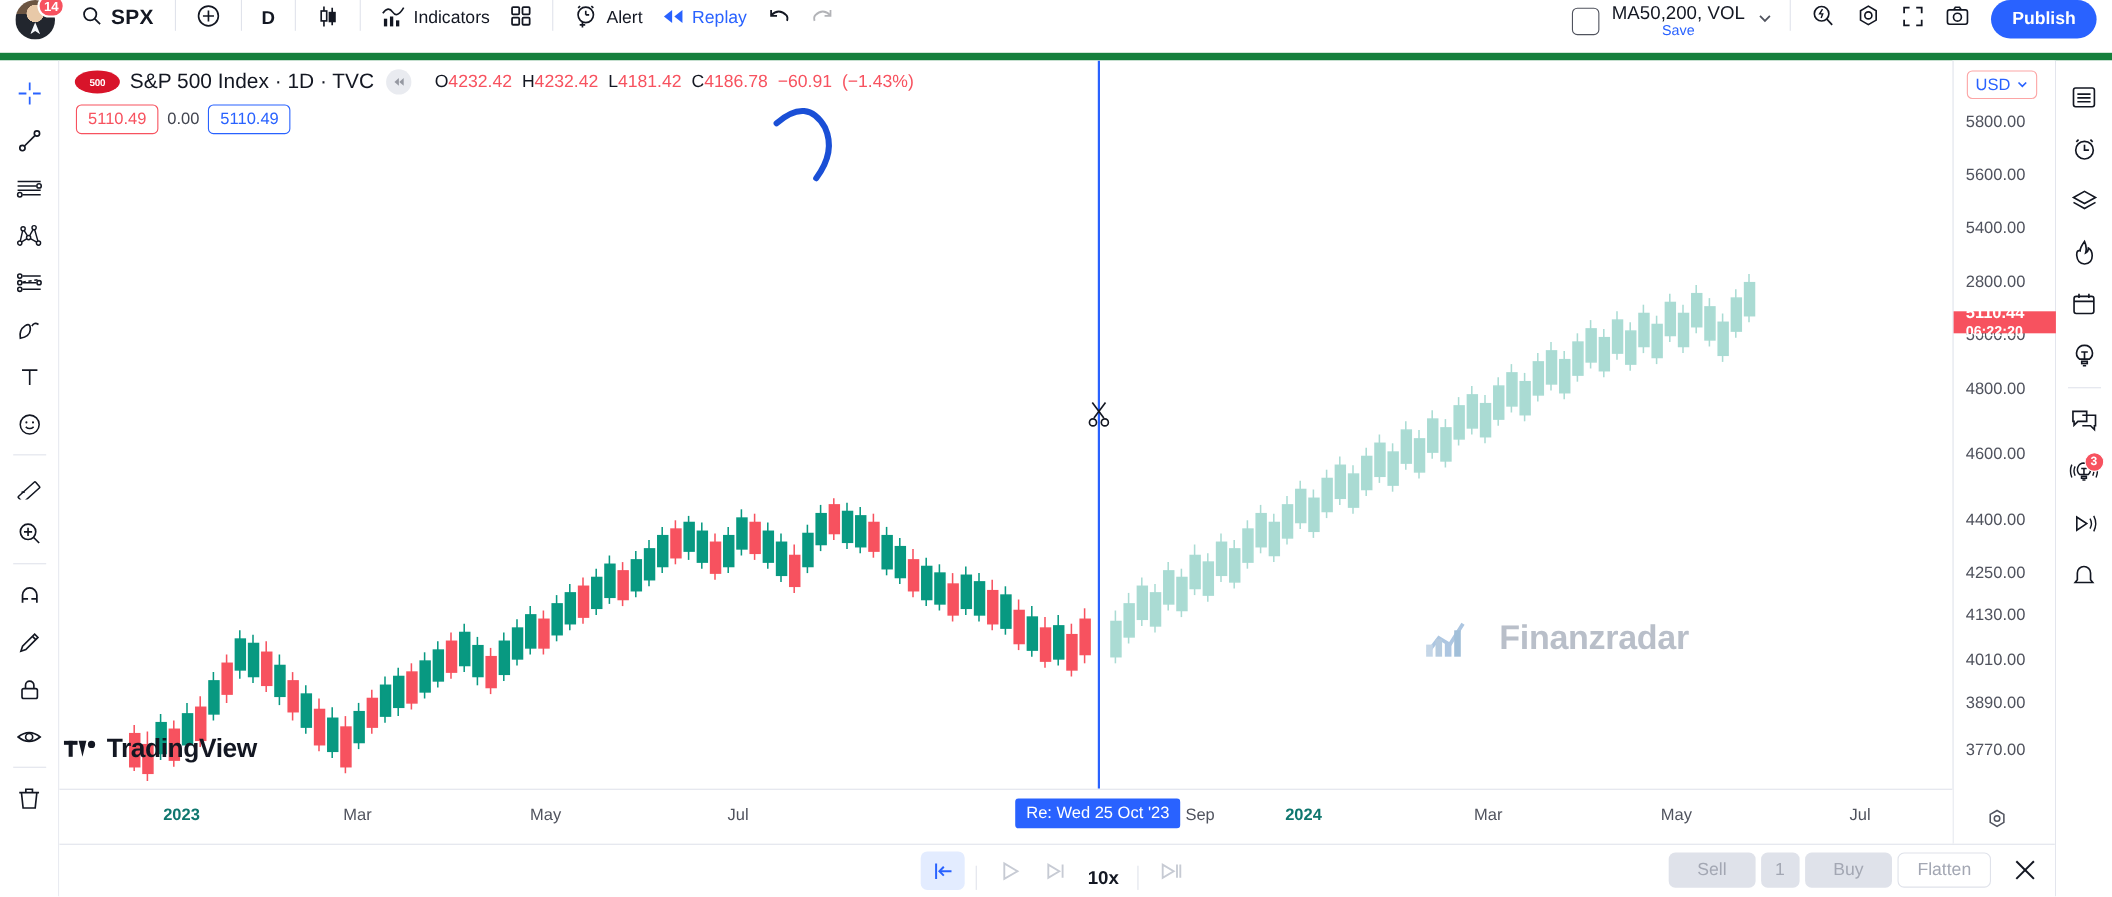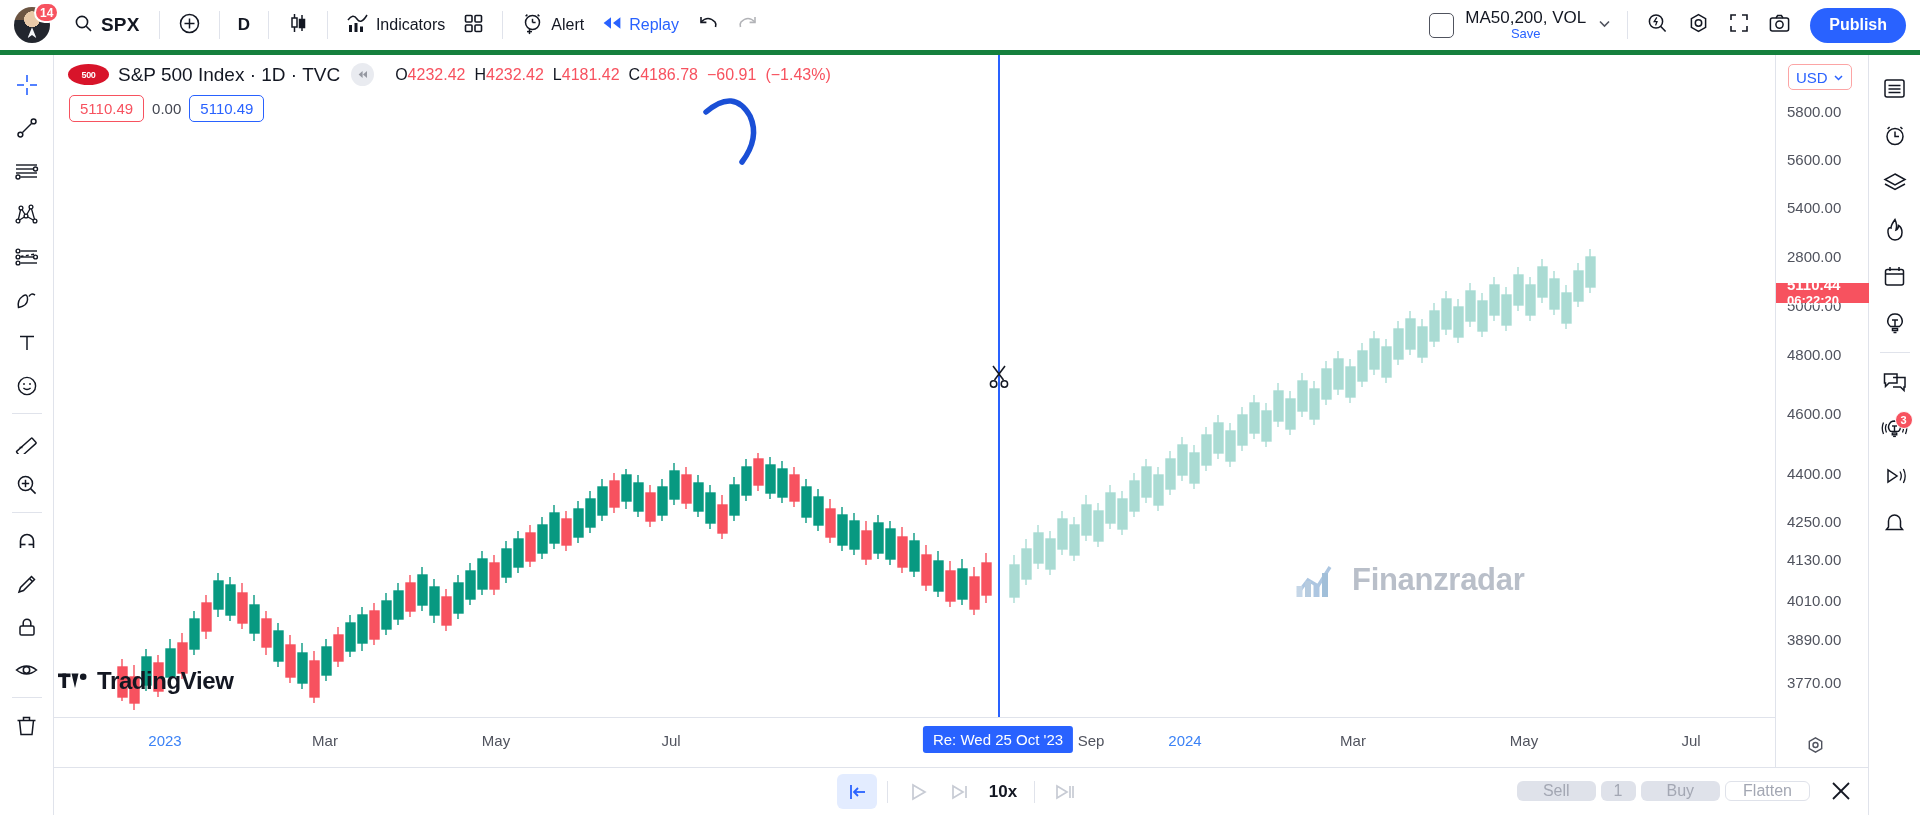--- a/index.html
+++ b/index.html
@@ -9,22 +9,22 @@
     font-family: "Liberation Sans", sans-serif;
     background: #ffffff;
     overflow: hidden;
     -webkit-font-smoothing: antialiased;
   }
   #app { position: relative; width: 1920px; height: 815px; }
 
   
   #topbar {
     position: absolute; left: 0; top: 0; width: 1920px; height: 55px;
-    background: #fff; border-bottom: 5px solid #15803d;
-    display: flex; align-items: center; padding: 0 14px;
+    background: #fff; border-bottom: 7px solid #15803d;
+    display: flex; align-items: flex-start; padding: 0 14px;
   }
   .tb-sep { width: 1px; height: 28px; background: #e0e3eb; margin: 0 9px; }
 
   .avatar-wrap { position: relative; width: 36px; height: 36px; flex: 0 0 auto; }
   .avatar {
     width: 36px; height: 36px; border-radius: 50%;
     background: radial-gradient(circle at 50% 34%, #e8c9a8 0 26%, rgba(0,0,0,0) 27%),
                 linear-gradient(#6c5542 0 36%, #22262e 36% 100%);
     overflow: hidden; position: relative;
   }
@@ -152,21 +152,21 @@
   .plain-val { font-size: 15px; color: #434651; }
 
   
   .tv-watermark {
     position: absolute; left: 4px; bottom: 22px;
     display: flex; align-items: center; gap: 9px; z-index: 3; margin-top: 32px;
   }
   .tv-watermark .txt { font-size: 24px; font-weight: 700; color: #131722; letter-spacing: -.4px; }
   #fr-watermark {
     position: absolute; left: 1240px; top: 505px;
-    display: flex; align-items: center; gap: 18px; z-index: 2; opacity: .95;
+    display: flex; align-items: center; gap: 29px; z-index: 2; opacity: .95;
   }
   #fr-watermark .fr-txt {
     font-size: 31px; font-weight: 700; color: #b6bcc7; letter-spacing: -.3px;
   }
 
   
   #replay-line {
     position: absolute; left: 944px; top: 0; width: 2px; height: 662px;
     background: #2962ff; z-index: 4;
   }
@@ -205,53 +205,53 @@
 
   
   #timescale {
     position: absolute; left: 0; top: 662px; width: 1721px; height: 50px;
     border-top: 1px solid #e0e3eb; background: #fff;
   }
   .ts-label {
     position: absolute; top: 14px; font-size: 15px; color: #50535e;
     transform: translateX(-50%); white-space: nowrap;
   }
-  .ts-label.bold { font-weight: 400; color: #3b82f6; }
+  .ts-label.bold { font-weight: 700; color: #0f766e; }
   #ts-replay-chip {
     position: absolute; top: 8px; left: 944px; transform: translateX(-50%);
     height: 27px; padding: 0 10px; border-radius: 3px;
     background: #2962ff; color: #fff; font-size: 15px;
     display: flex; align-items: center; white-space: nowrap;
   }
 
   
   #bottombar {
     position: absolute; left: 0; top: 712px; width: 1814px; height: 48px;
     border-top: 1px solid #e0e3eb; background: #fff;
     display: flex; align-items: center; justify-content: center;
   }
-  #replay-controls { display: flex; align-items: center; gap: 2px; }
+  #replay-controls { display: flex; align-items: flex-end; gap: 2px; }
   .rc-btn {
     width: 40px; height: 35px; border-radius: 6px; cursor: pointer;
     display: flex; align-items: center; justify-content: center; color: #131722;
   }
   .rc-btn.active { background: #e3ecff; color: #2962ff; }
   .rc-btn.dim { color: #c7cbd4; cursor: default; }
   .rc-sep { width: 1px; height: 22px; background: #e0e3eb; margin: 0 8px; }
   .rc-speed {
     font-size: 17px; font-weight: 700; color: #131722;
     padding: 0 7px; cursor: pointer;
   }
 
   #trade-panel {
     position: absolute; right: 58px; top: 712px; height: 48px;
     display: flex; align-items: center; gap: 5px;
   }
   .tp-btn {
-    height: 20px; border-radius: 6px; background: #dfe2ea; color: #a3a7b3;
+    height: 32px; border-radius: 6px; background: #dfe2ea; color: #a3a7b3;
     font-size: 16px; display: flex; align-items: center; justify-content: center;
     padding: 0 26px; cursor: default;
   }
   .tp-qty { padding: 0 13px; }
   .tp-flat {
     background: #fff; border: 1px solid #dfe2ea; color: #a3a7b3; padding: 0 17px;
   }
   #close-replay {
     position: absolute; right: 14px; top: 712px; height: 48px;
     display: flex; align-items: center; cursor: pointer; color: #131722;

